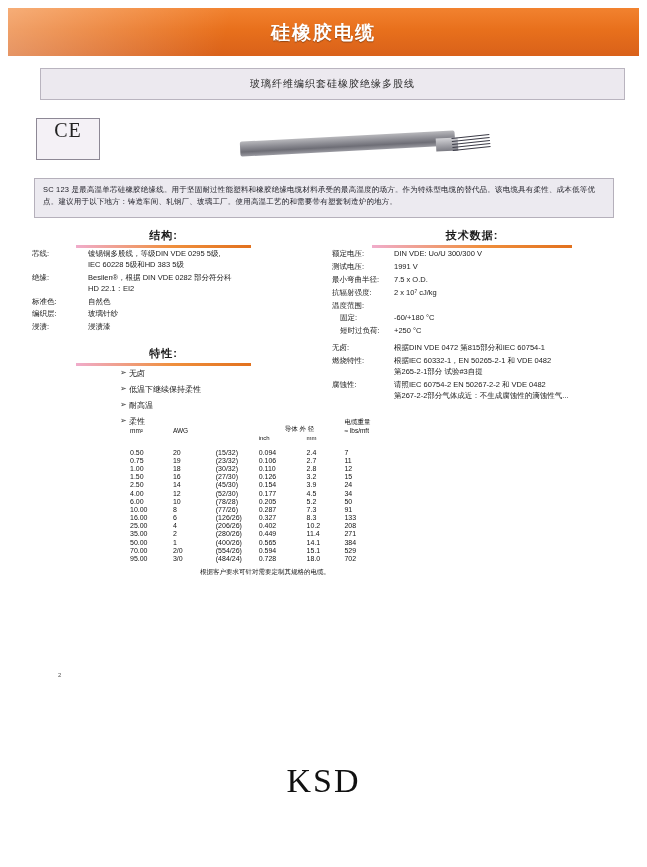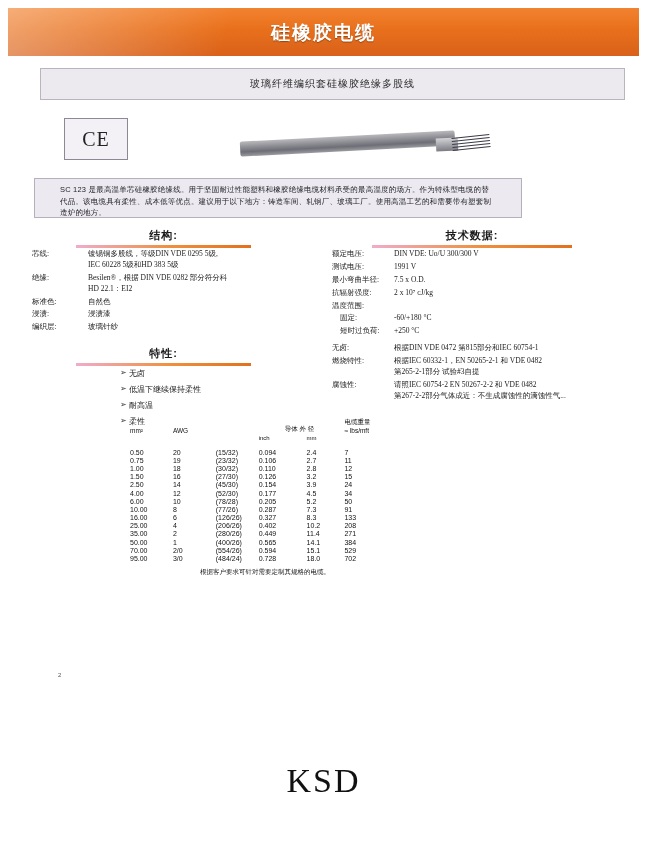--- a/index.html
+++ b/index.html
@@ -39,21 +39,21 @@
     background:#ece9ef;
     border:1px solid #b9b4bf;
     display:flex; align-items:center; justify-content:center;
   }
   .subtitle-box span { font-size:10px; color:#2a2a2a; letter-spacing:1px; }
 
   
   .ce-box {
     position:absolute; left:36px; top:118px; width:64px; height:42px;
     background:#f4f1f6; border:1px solid #8d8895;
-    display:flex; align-items:center; justify-content:center;margin-left:28px;
+    display:flex; align-items:flex-start; justify-content:center;
   }
   .ce-text {
     font-family:"Liberation Serif", serif;
     font-size:20px; letter-spacing:1px; color:#222;
   }
 
   
   .cable-wrap {
     position:absolute; left:240px; top:120px; width:250px; height:50px;
   }
@@ -77,23 +77,23 @@
     background:#3a3a46; display:block;
   }
   .cable-strands i:nth-child(1){ top:2px; }
   .cable-strands i:nth-child(2){ top:5px; }
   .cable-strands i:nth-child(3){ top:8px; }
   .cable-strands i:nth-child(4){ top:11px; }
   .cable-strands i:nth-child(5){ top:14px; }
 
   
   .desc-panel {
-    position:absolute; left:34px; top:178px; width:488px; height:40px;
+    position:absolute; left:34px; top:178px; width:580px; height:40px;
     background:#eceaf0; border:1px solid #b5b0bb;
-    padding:5px 25px;
+    padding:5px 8px;
   }
   .desc-panel p {
     margin:0; font-size:7.5px; line-height:1.55; color:#22222a;
     letter-spacing:.2px;
   }
 
   
   .sec-head { position:absolute; }
   .sec-head .label {
     font-size:11px; font-weight:bold; color:#1a1a1a; letter-spacing:1px;
@@ -102,21 +102,21 @@
   .sec-head .rule {
     display:block; height:3px; margin-top:2px;
     background: linear-gradient(90deg,#f0accb 0%, #ef8f3d 55%, #e2711d 100%);
   }
 
   
   .spec-table { position:absolute; font-size:7.5px; line-height:1.45; }
   .spec-table table { border-collapse:collapse; }
   .spec-table td { vertical-align:top; padding:1px 0; }
   .spec-table td.k { width:56px; color:#1a1a1a; }
-  .spec-table td.v { color:#1a1a1a;font-family:Liberation Serif, serif; }
+  .spec-table td.v { color:#1a1a1a; }
 
   
   .feat-list { position:absolute; left:120px; top:368px; font-size:8px; }
   .feat-list div { margin-bottom:5px; display:flex; align-items:flex-start; }
   .feat-list .mk {
     display:inline-block; width:9px; color:#333; font-size:8px;
   }
 
   
   .dim {
@@ -199,26 +199,26 @@
       <tr>
         <td class="k">绝缘:</td>
         <td class="v" style="white-space:pre-line">Besilen®，根据 DIN VDE 0282 部分符分科
 HD 22.1：EI2</td>
       </tr>
       <tr>
         <td class="k">标准色:</td>
         <td class="v">自然色</td>
       </tr>
       <tr>
+        <td class="k">编织层:</td>
+        <td class="v">玻璃针纱</td>
+      </tr>
+      <tr>
         <td class="k">浸渍:</td>
         <td class="v">浸渍漆</td>
-      </tr>
-      <tr>
-        <td class="k">编织层:</td>
-        <td class="v">玻璃针纱</td>
       </tr>
     </tbody>
   </table>
 </div>
 
 <div class="sec-head" style="left:372px; top:228px; width:200px;">
   <span class="label">技术数据:</span>
   <span class="rule"></span>
 </div>
 

